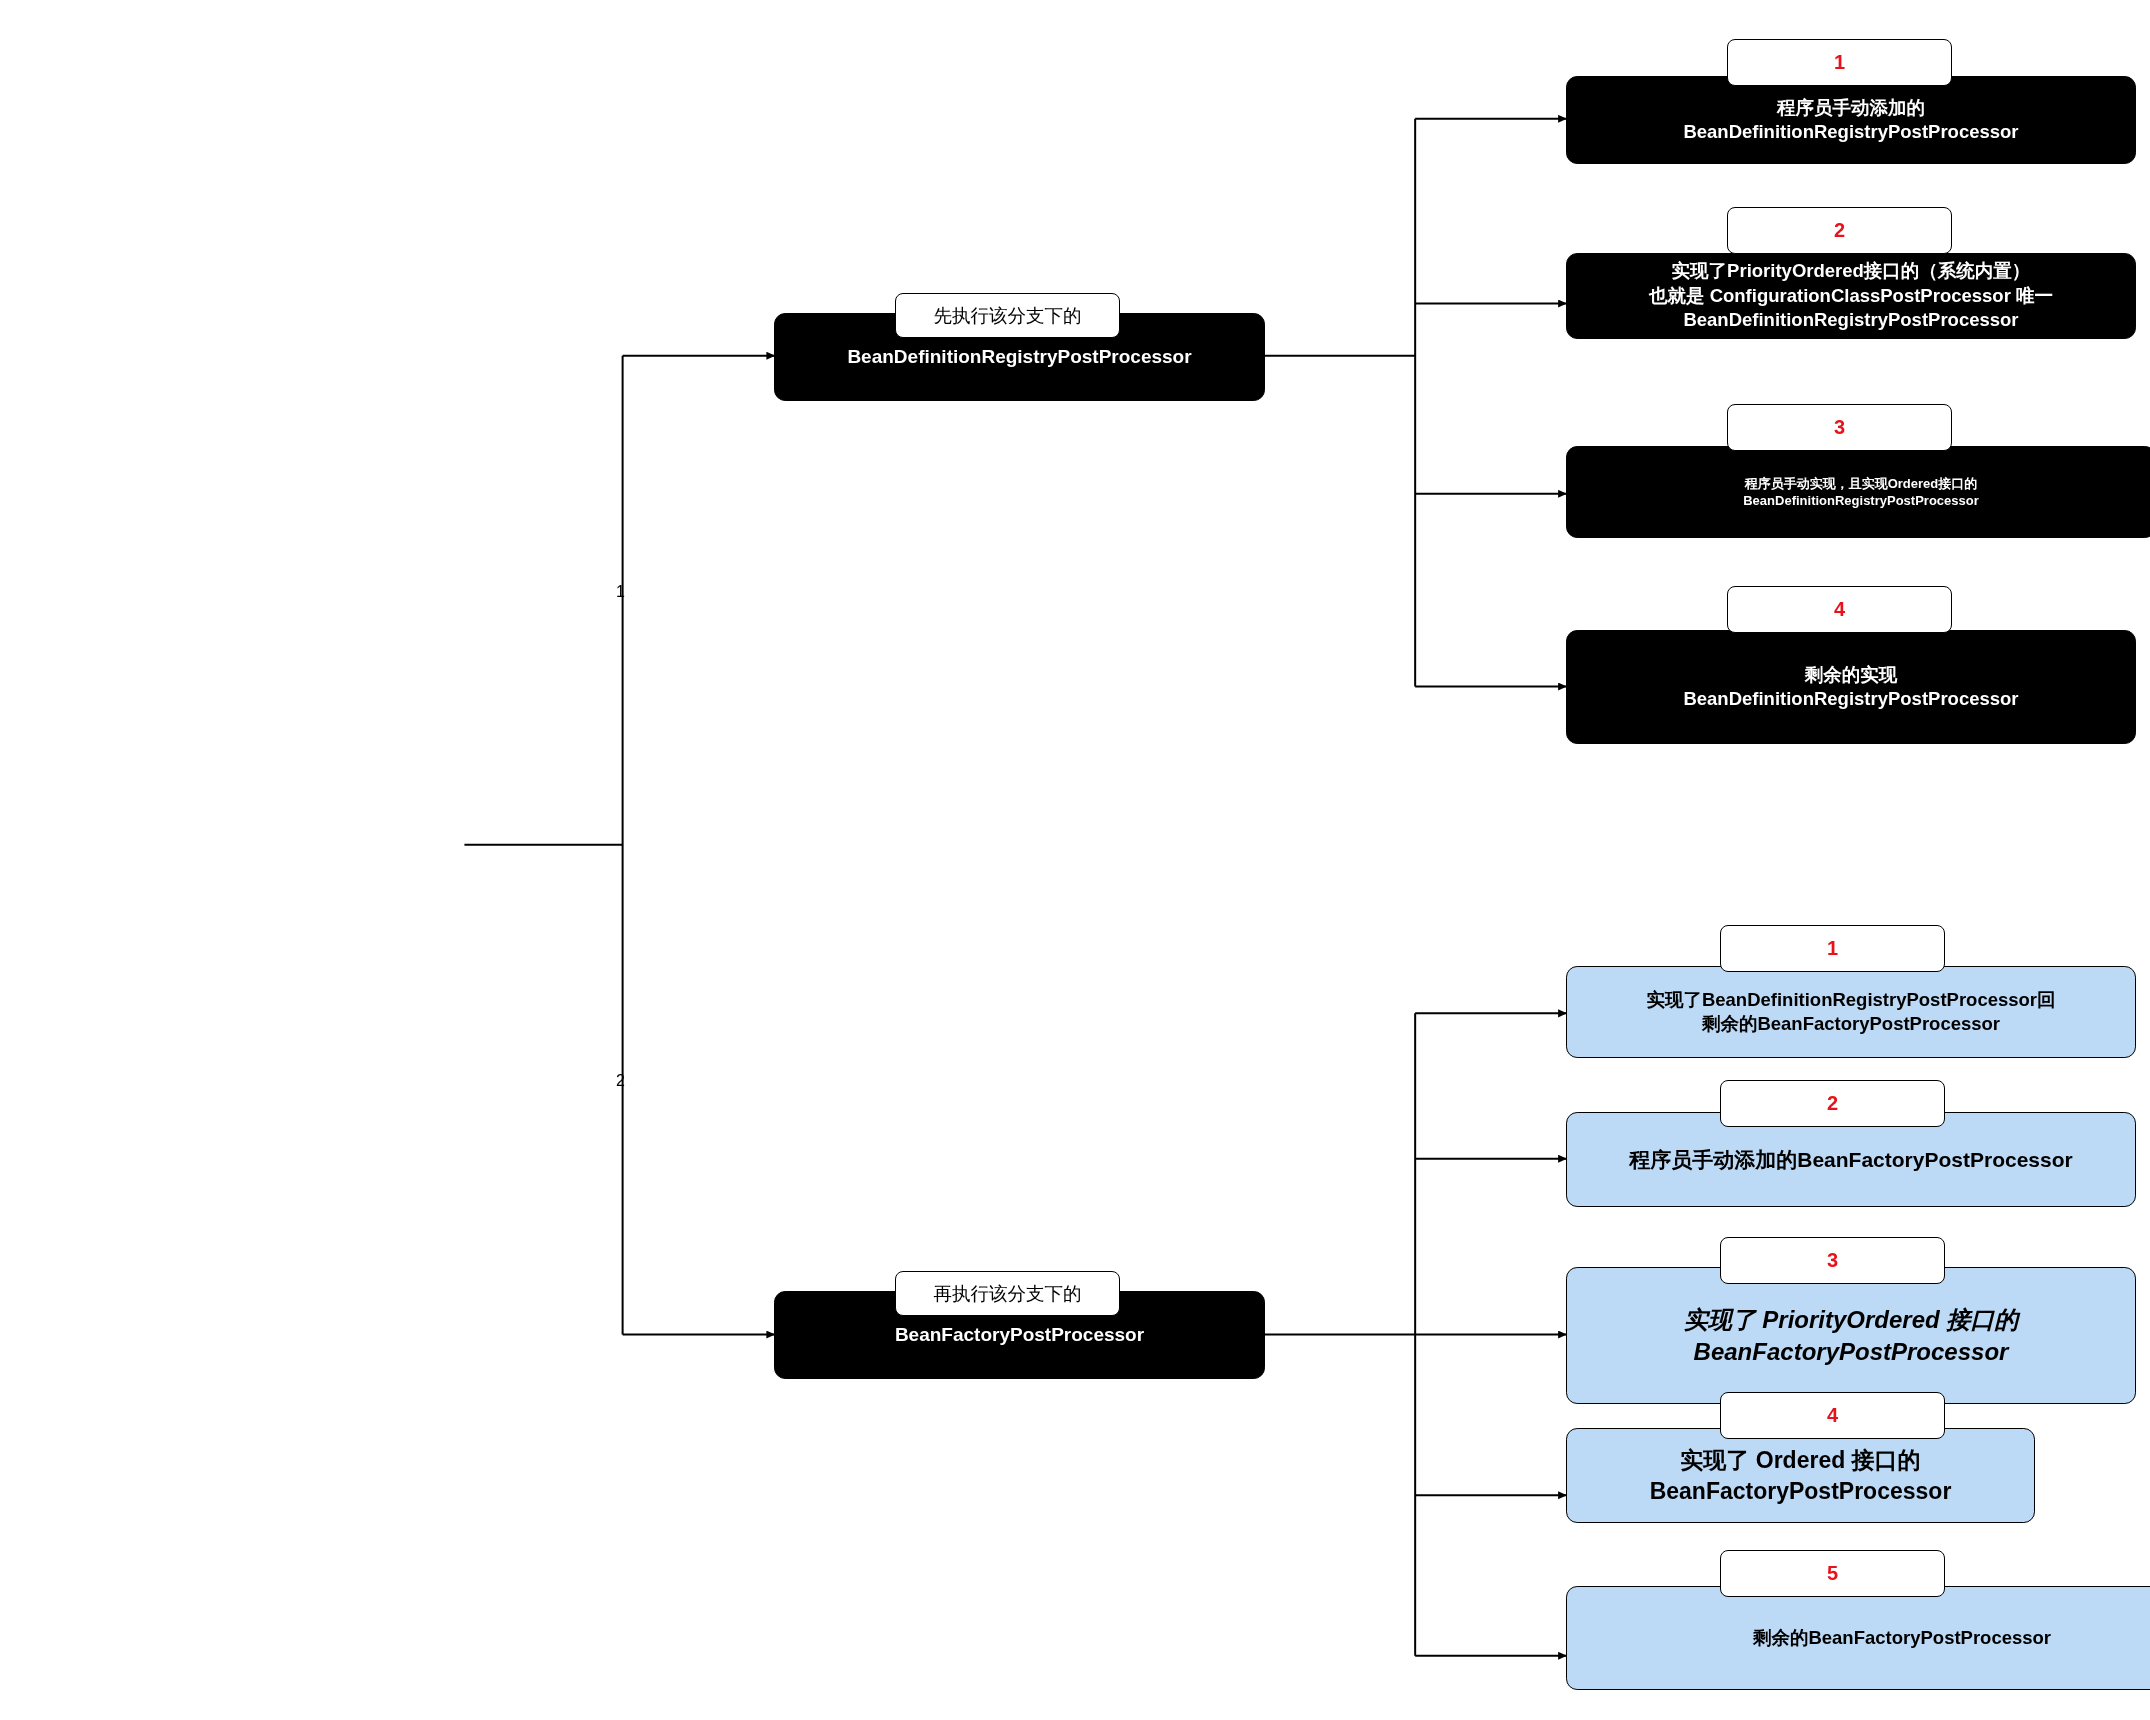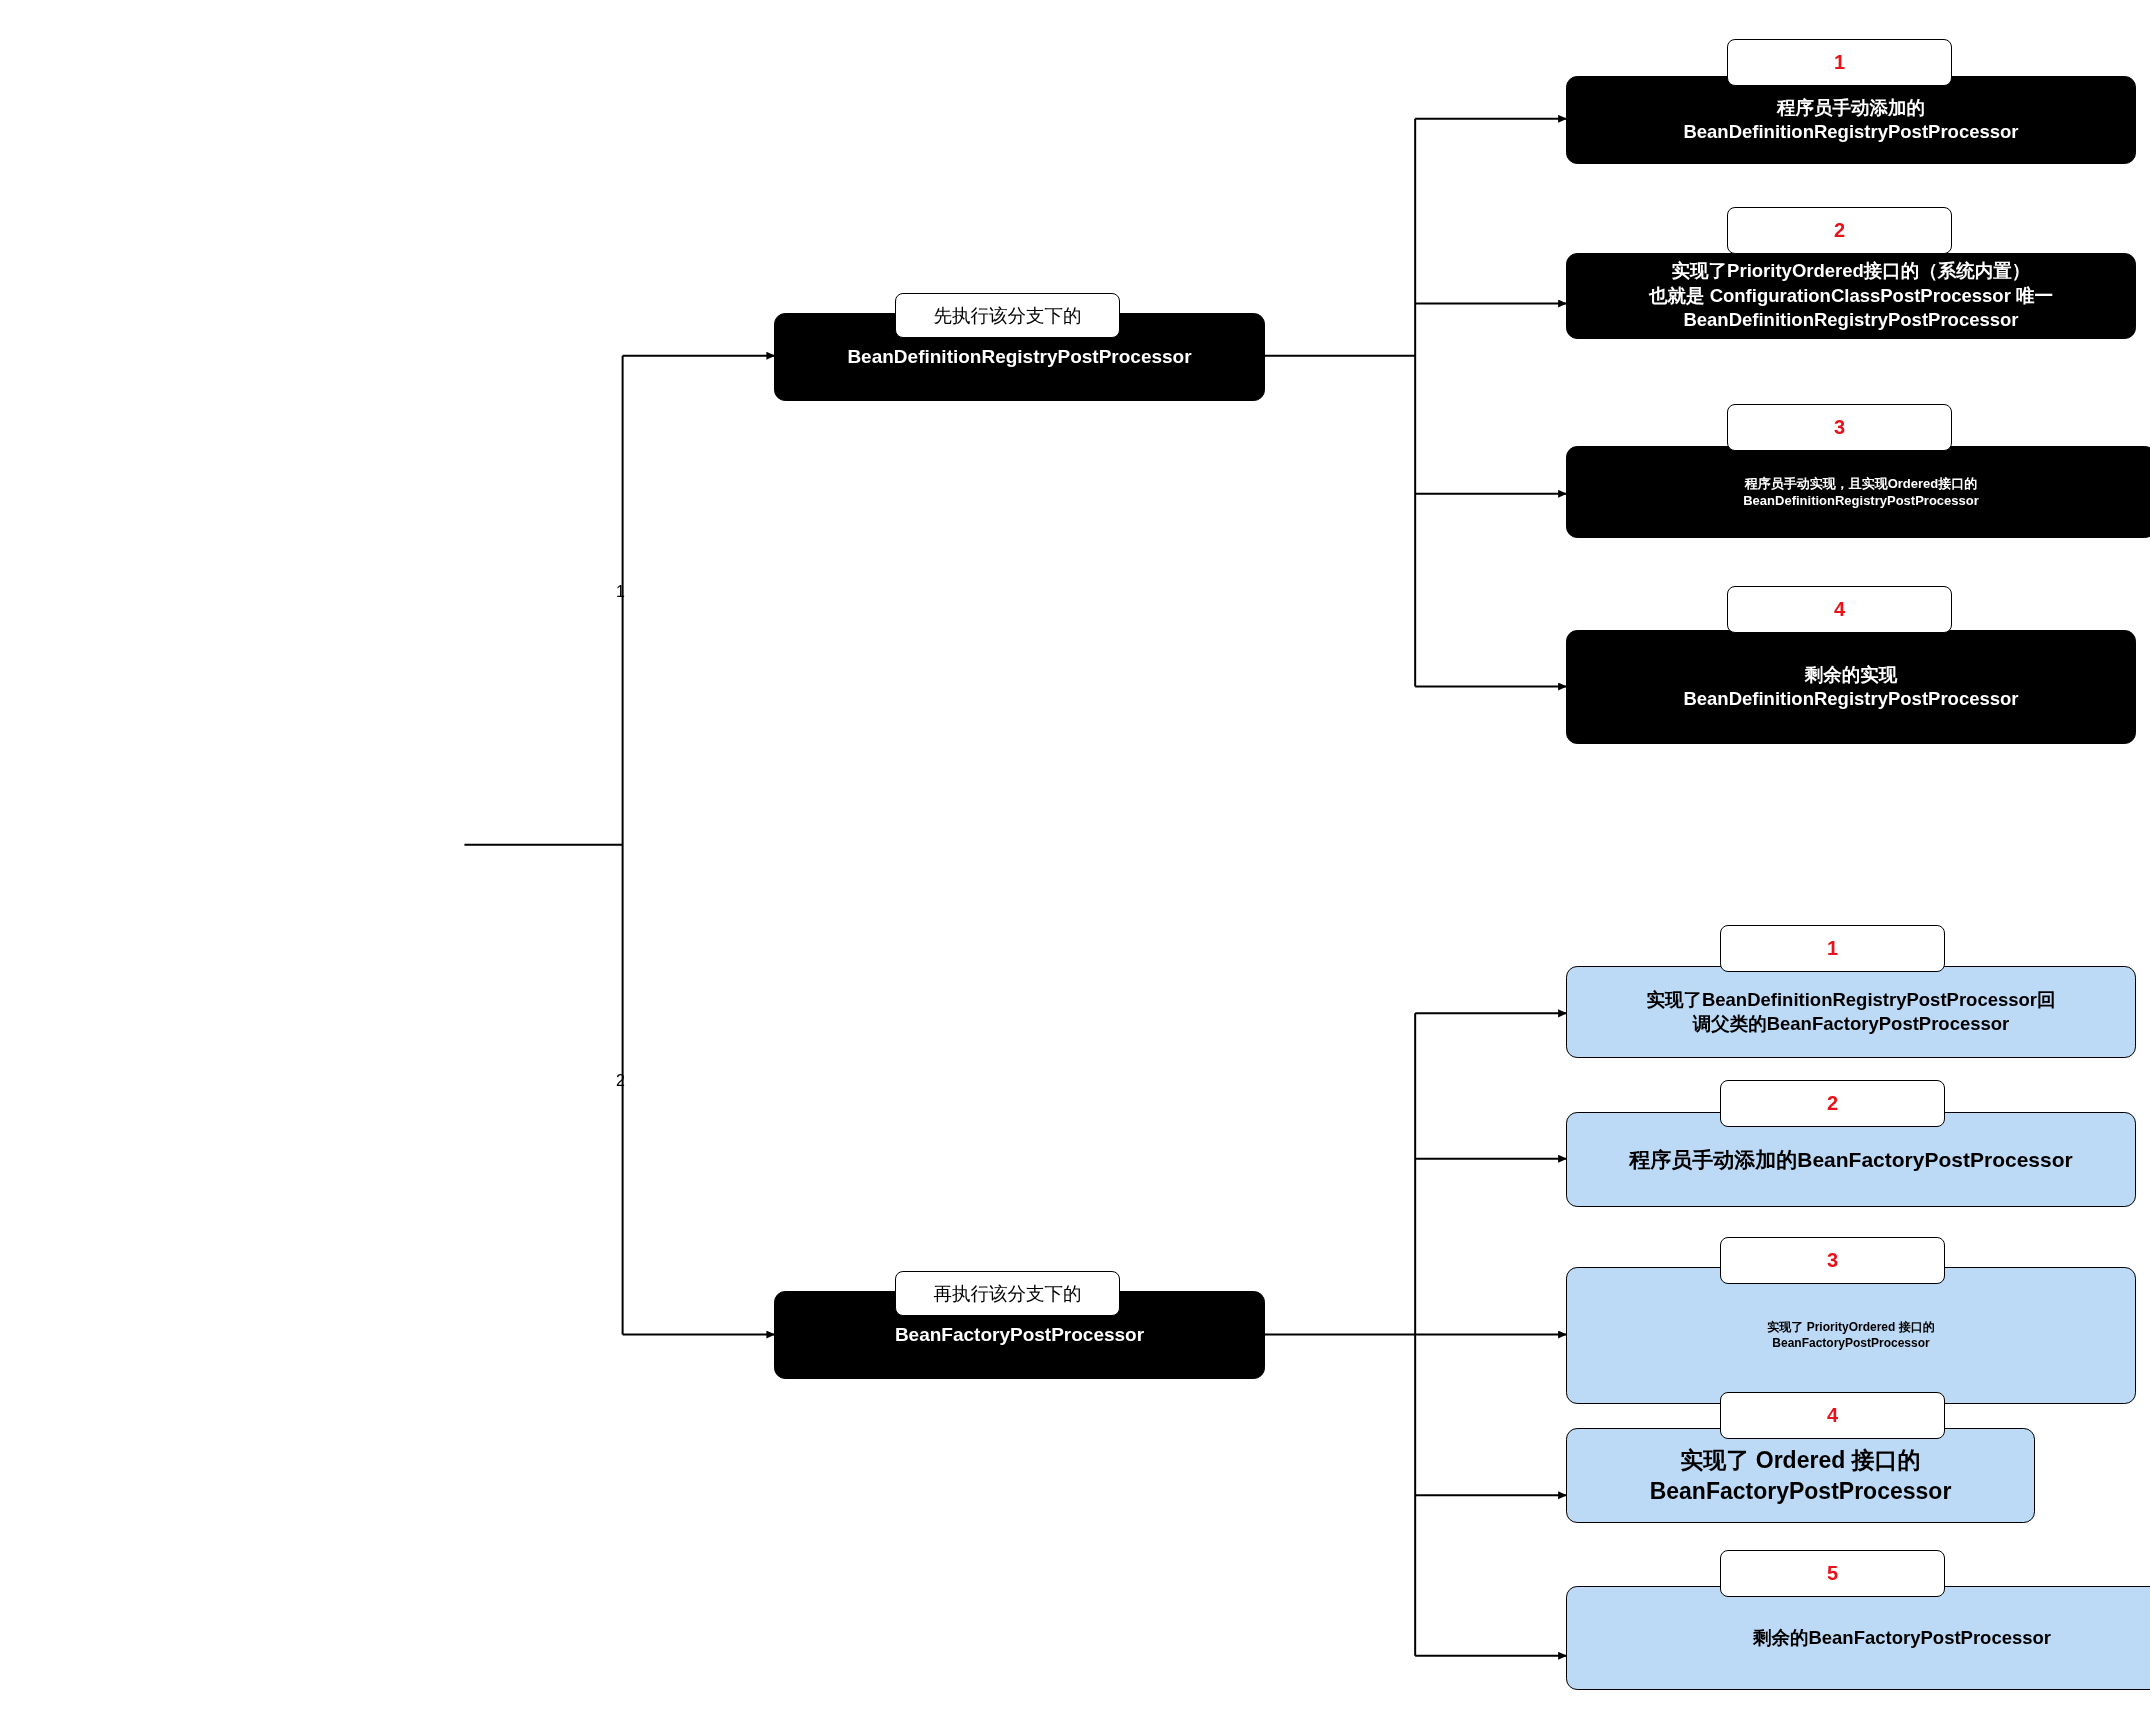--- a/index.html
+++ b/index.html
@@ -158,30 +158,30 @@
   </div>
   <div class="badge" style="left:1727px; top:586px; width:225px; height:47px; font-size:20px;">4</div>
 
   <div class="node black" style="left:774px; top:1291px; width:491px; height:88px; font-size:19px;">
     <span class="node-text">BeanFactoryPostProcessor</span>
   </div>
   <div class="caption" style="left:895px; top:1271px; width:225px; height:45px; font-size:18.5px;">再执行该分支下的</div>
 
   <div class="node blue" style="left:1566px; top:966px; width:570px; height:92px; font-size:18.5px;">
     <span class="node-text">实现了BeanDefinitionRegistryPostProcessor回
-调父类的BeanFactoryPostProcessor</span>
+剩余的BeanFactoryPostProcessor</span>
   </div>
   <div class="badge" style="left:1720px; top:925px; width:225px; height:47px; font-size:20px;">1</div>
 
   <div class="node blue" style="left:1566px; top:1112px; width:570px; height:95px; font-size:21px;">
     <span class="node-text">程序员手动添加的BeanFactoryPostProcessor</span>
   </div>
   <div class="badge" style="left:1720px; top:1080px; width:225px; height:47px; font-size:20px;">2</div>
 
-  <div class="node blue" style="left:1566px; top:1267px; width:570px; height:137px; font-size:12px;">
+  <div class="node blue" style="left:1566px; top:1267px; width:570px; height:137px; font-size:24px;font-style:italic;">
     <span class="node-text">实现了 PriorityOrdered 接口的
 BeanFactoryPostProcessor</span>
   </div>
   <div class="badge" style="left:1720px; top:1237px; width:225px; height:47px; font-size:20px;">3</div>
 
   <div class="node blue" style="left:1566px; top:1428px; width:469px; height:95px; font-size:23px;">
     <span class="node-text">实现了 Ordered 接口的
 BeanFactoryPostProcessor</span>
   </div>
   <div class="badge" style="left:1720px; top:1392px; width:225px; height:47px; font-size:20px;">4</div>

